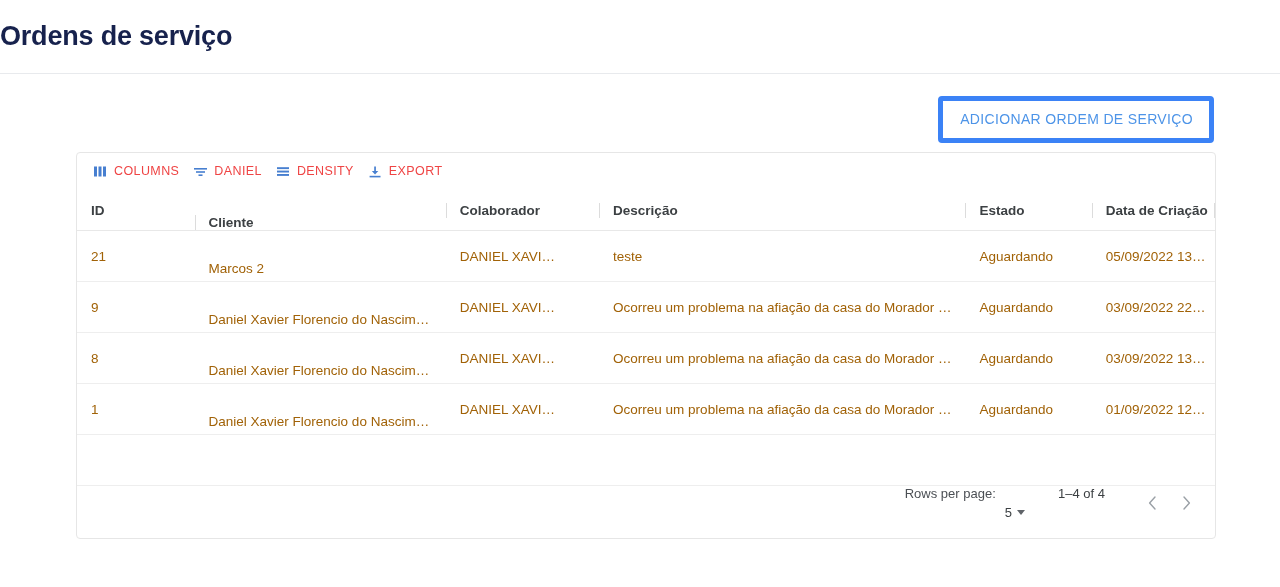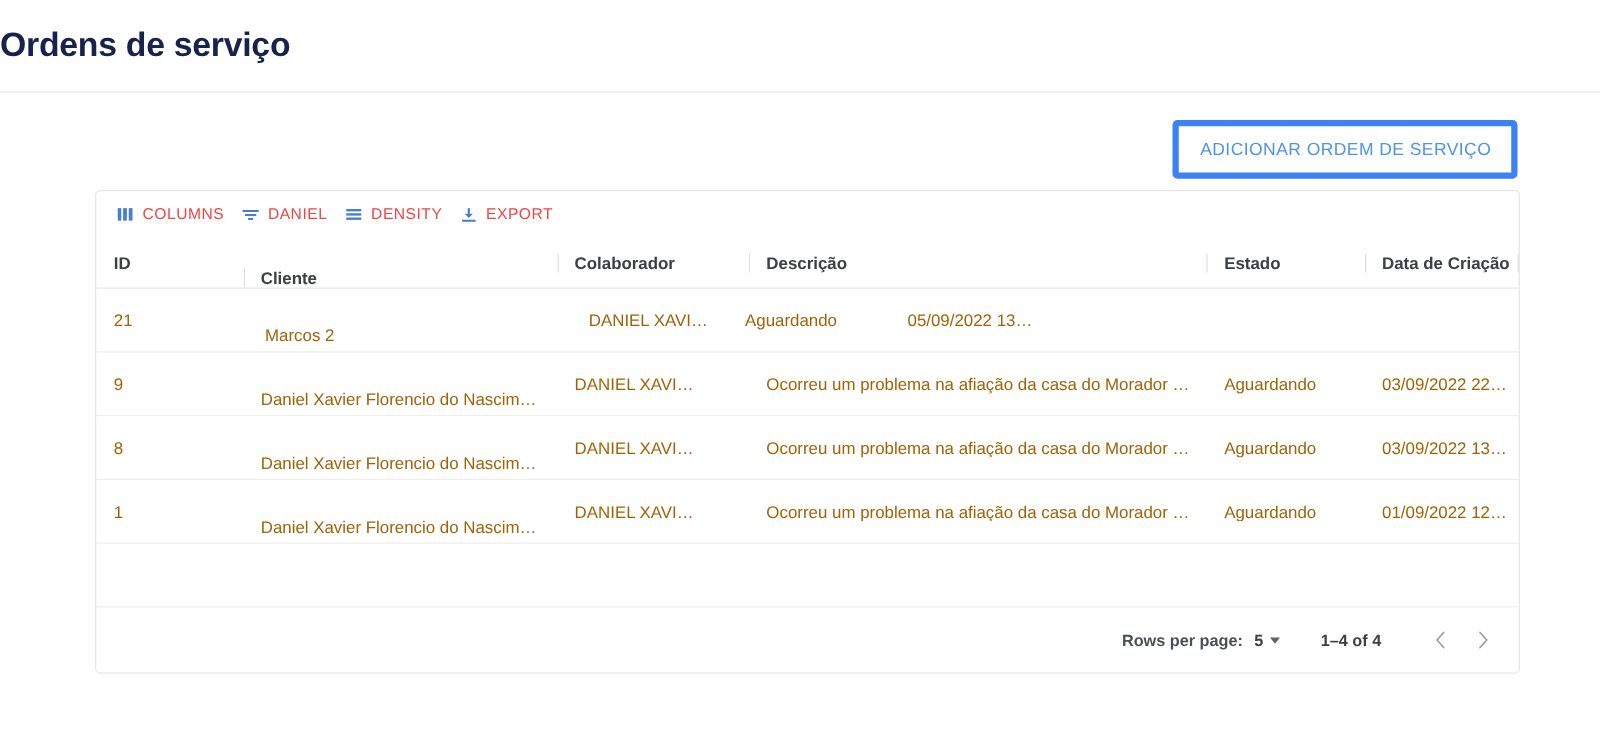--- a/index.html
+++ b/index.html
@@ -127,26 +127,24 @@
   .c-cli  { width: 259px; margin-top: 24px; }
   .c-col  { width: 125px; }
   .c-desc { width: 378px; margin-left: 32px; }
   .c-est  { width: 130px; }
   .c-data { width: 127px; }
 
   
   .grid-footer {
     height: 52px;
     display: flex;
-    align-items: center;
     justify-content: flex-end;
     padding-right: 12px;
     font-size: 13px;
     color: #4b4f54;
-    font-weight: bold;
   }
   .rpp-label { margin-right: 9px; }
   .rpp-select {
     display: inline-flex;
     align-items: center;
     gap: 5px;
     cursor: pointer;
     margin-right: 33px;
     color: #3c4043;
   }
@@ -236,20 +234,21 @@
       <div class="cell c-col sep">Colaborador</div>
       <div class="cell c-desc sep">Descrição</div>
       <div class="cell c-est sep">Estado</div>
       <div class="cell c-data sep endsep">Data de Criação</div>
     </div>
 
     <div class="grid-row">
       <div class="cell c-id">21</div>
       <div class="cell c-cli">Marcos 2</div>
       <div class="cell c-col">DANIEL XAVI…</div>
+      <div class="cell c-desc">teste</div>
       <div class="cell c-est">Aguardando</div>
       <div class="cell c-data">05/09/2022 13…</div>
     </div>
 
     <div class="grid-row">
       <div class="cell c-id">9</div>
       <div class="cell c-cli">Daniel Xavier Florencio do Nascim…</div>
       <div class="cell c-col">DANIEL XAVI…</div>
       <div class="cell c-desc">Ocorreu um problema na afiação da casa do Morador …</div>
       <div class="cell c-est">Aguardando</div>

